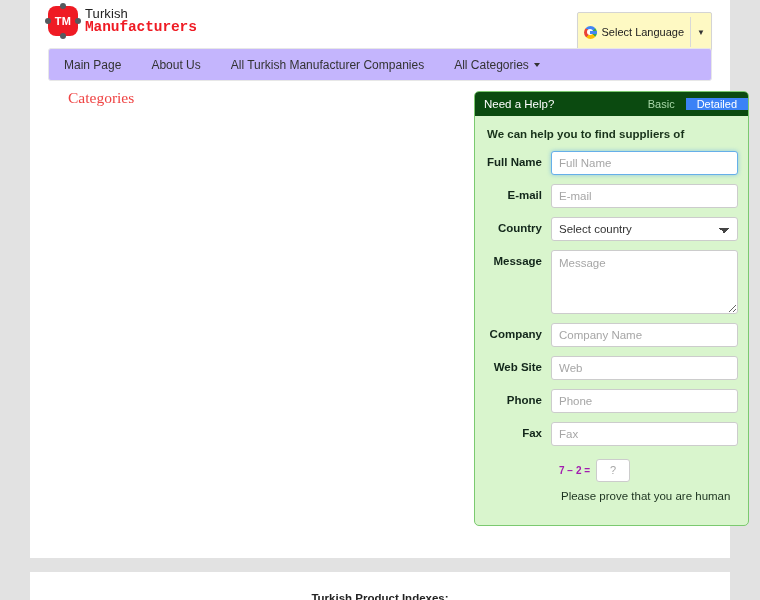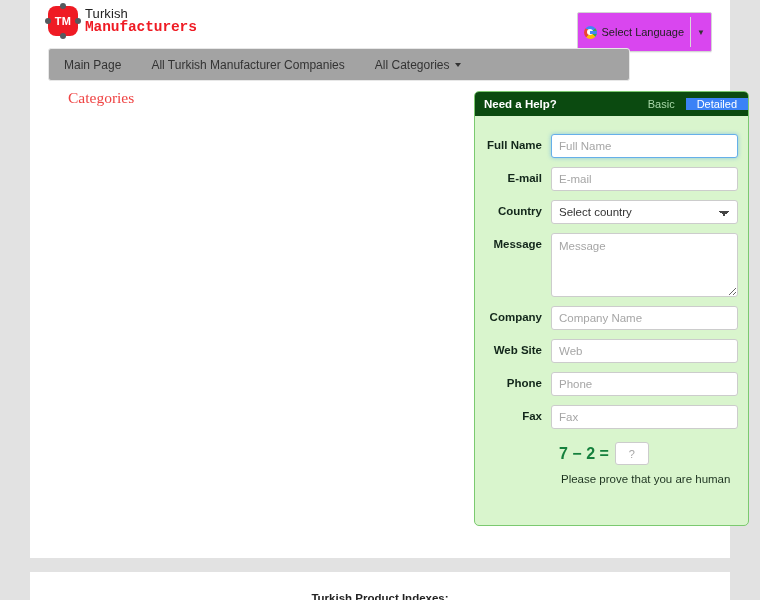--- a/index.html
+++ b/index.html
@@ -69,21 +69,21 @@
   .logo-line2 {
     font-size: 14.5px; color: #ef1b24; font-weight: bold;
     letter-spacing: -.1px;
     font-family: Liberation Mono, monospace;
   }
 
   .translate-widget {
     position: absolute; right: 18px; top: 12px;
     height: 40px;
     display: flex; align-items: stretch;
-    background: #d946ef;
+    background: #fef9c3;
     border: 1px solid #d4d4d4;
     border-radius: 2px;
     box-shadow: 0 1px 1px rgba(0,0,0,.06);
     font-size: 11px;
     color: #222;
   }
   .translate-inner {
     display: flex; align-items: center; gap: 5px;
     padding: 0 6px;
   }
@@ -114,22 +114,22 @@
   .translate-sep { width: 1px; background: #d8d8d8; margin: 4px 0; }
   .translate-caret {
     display: flex; align-items: center; padding: 0 6px;
     font-size: 8px; color: #333;
   }
 
   
   .navbar {
     position: absolute;
     left: 18px; top: 48px;
-    width: 582px; height: 33px;
-    background: #a3a3a3;
+    width: 664px; height: 33px;
+    background: #c4b5fd;
     border: 1px solid #e7e7e7;
     border-radius: 3px;
     display: flex; align-items: center;
   }
   .nav-item {
     font-size: 12px;
     color: #333333;
     padding: 0 15px;
     height: 100%;
     display: flex; align-items: center;
@@ -166,21 +166,21 @@
   }
   .help-head {
     height: 24px;
     background: #0b4a10;
     display: flex; align-items: stretch;
     justify-content: space-between;
   }
   .help-head-title {
     color: #ffffff;
     font-size: 11.5px;
-    font-weight: bold;
+    font-weight: normal;
     display: flex; align-items: center;
     padding-left: 9px;
   }
   .help-tabs { display: flex; align-items: center; }
   .help-tab {
     display: flex; align-items: center;
     padding: 0 11px;
     font-size: 11px;
     color: #a8d8a8;
     cursor: pointer;
@@ -252,23 +252,23 @@
     line-height: 1.35;
   }
 
   .captcha-row {
     display: flex; align-items: center;
     padding-left: 76px;
     margin-top: 13px;
     margin-bottom: 6px;
   }
   .captcha-q {
-    font-size: 16px;
+    font-size: 10px;
     font-weight: bold;
-    color: #15803d;
+    color: #a21caf;
     margin-right: 6px;
     white-space: nowrap;
   }
   .captcha-input {
     width: 34px; height: 23px;
     border: 1px solid #cccccc;
     border-radius: 3px;
     background: #fff;
     font-size: 11px;
     color: #777;
@@ -325,20 +325,23 @@
         <div class="translate-caret">▼</div>
       </div>
 
     </div>
 
     <div class="navbar">
       <div class="nav-item">
         <span>Main Page</span>
       </div>
       <div class="nav-item">
+        <span>About Us</span>
+      </div>
+      <div class="nav-item">
         <span>All Turkish Manufacturer Companies</span>
       </div>
       <div class="nav-item">
         <span>All Categories</span>
         <span class="nav-caret"></span>
       </div>
     </div>
 
     <div class="categories-title">Categories</div>
 
@@ -350,20 +353,21 @@
           <div class="help-tab">
             <span>Basic</span>
           </div>
           <div class="help-tab active">
             <span>Detailed</span>
           </div>
         </div>
       </div>
 
       <div class="help-intro">
+        <div>We can help you to find suppliers of</div>
       </div>
 
       <div class="form-rows">
 
         <div class="form-row">
           <div class="form-label">Full Name</div>
           <input class="form-control focused" type="text" placeholder="Full Name" style="">
         </div>
 
         <div class="form-row">

